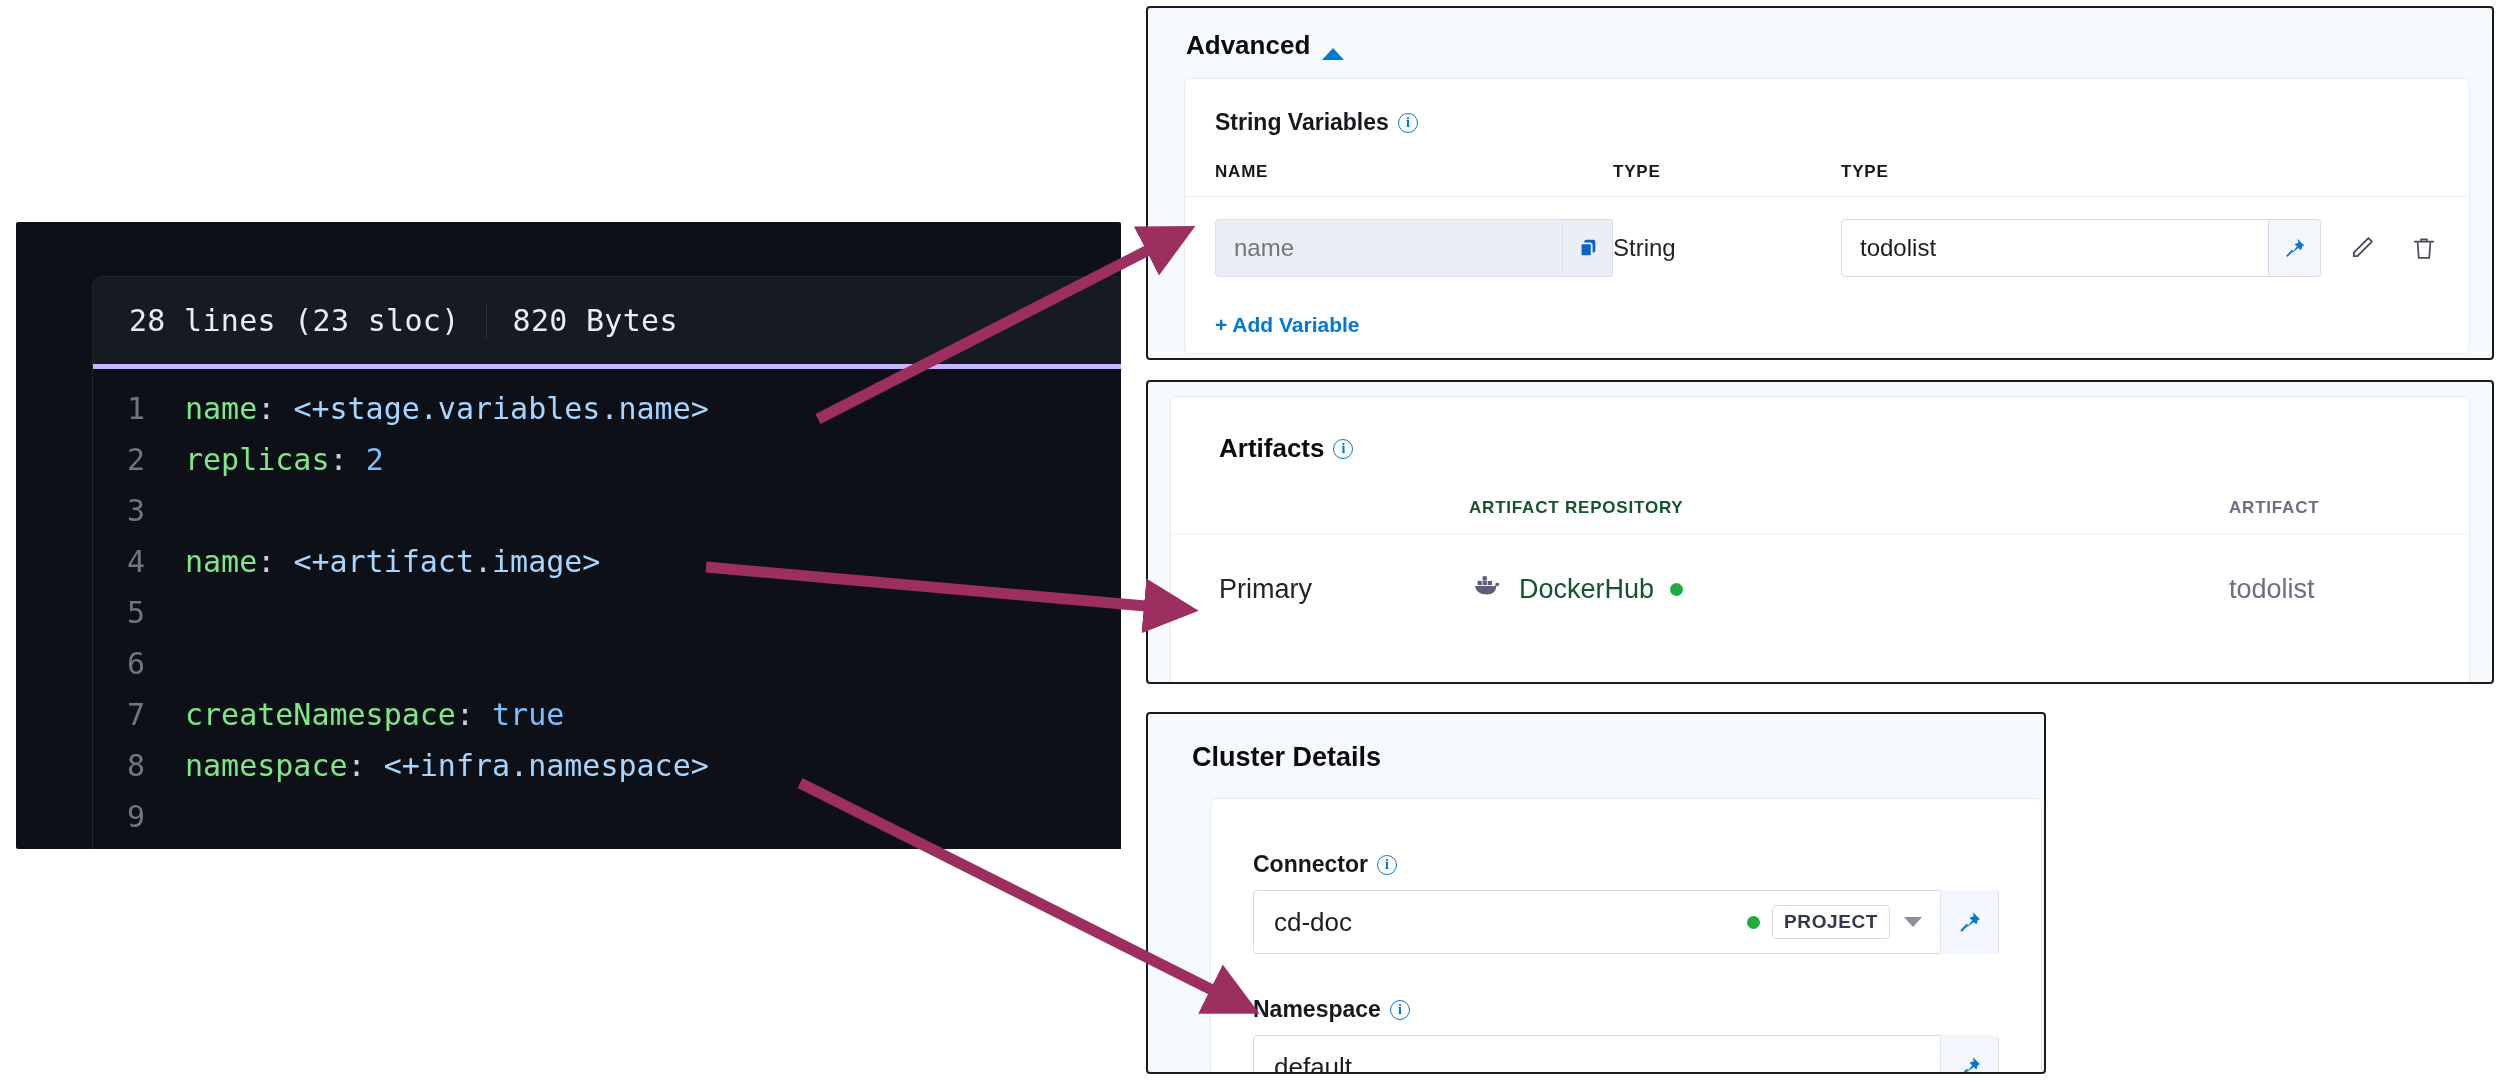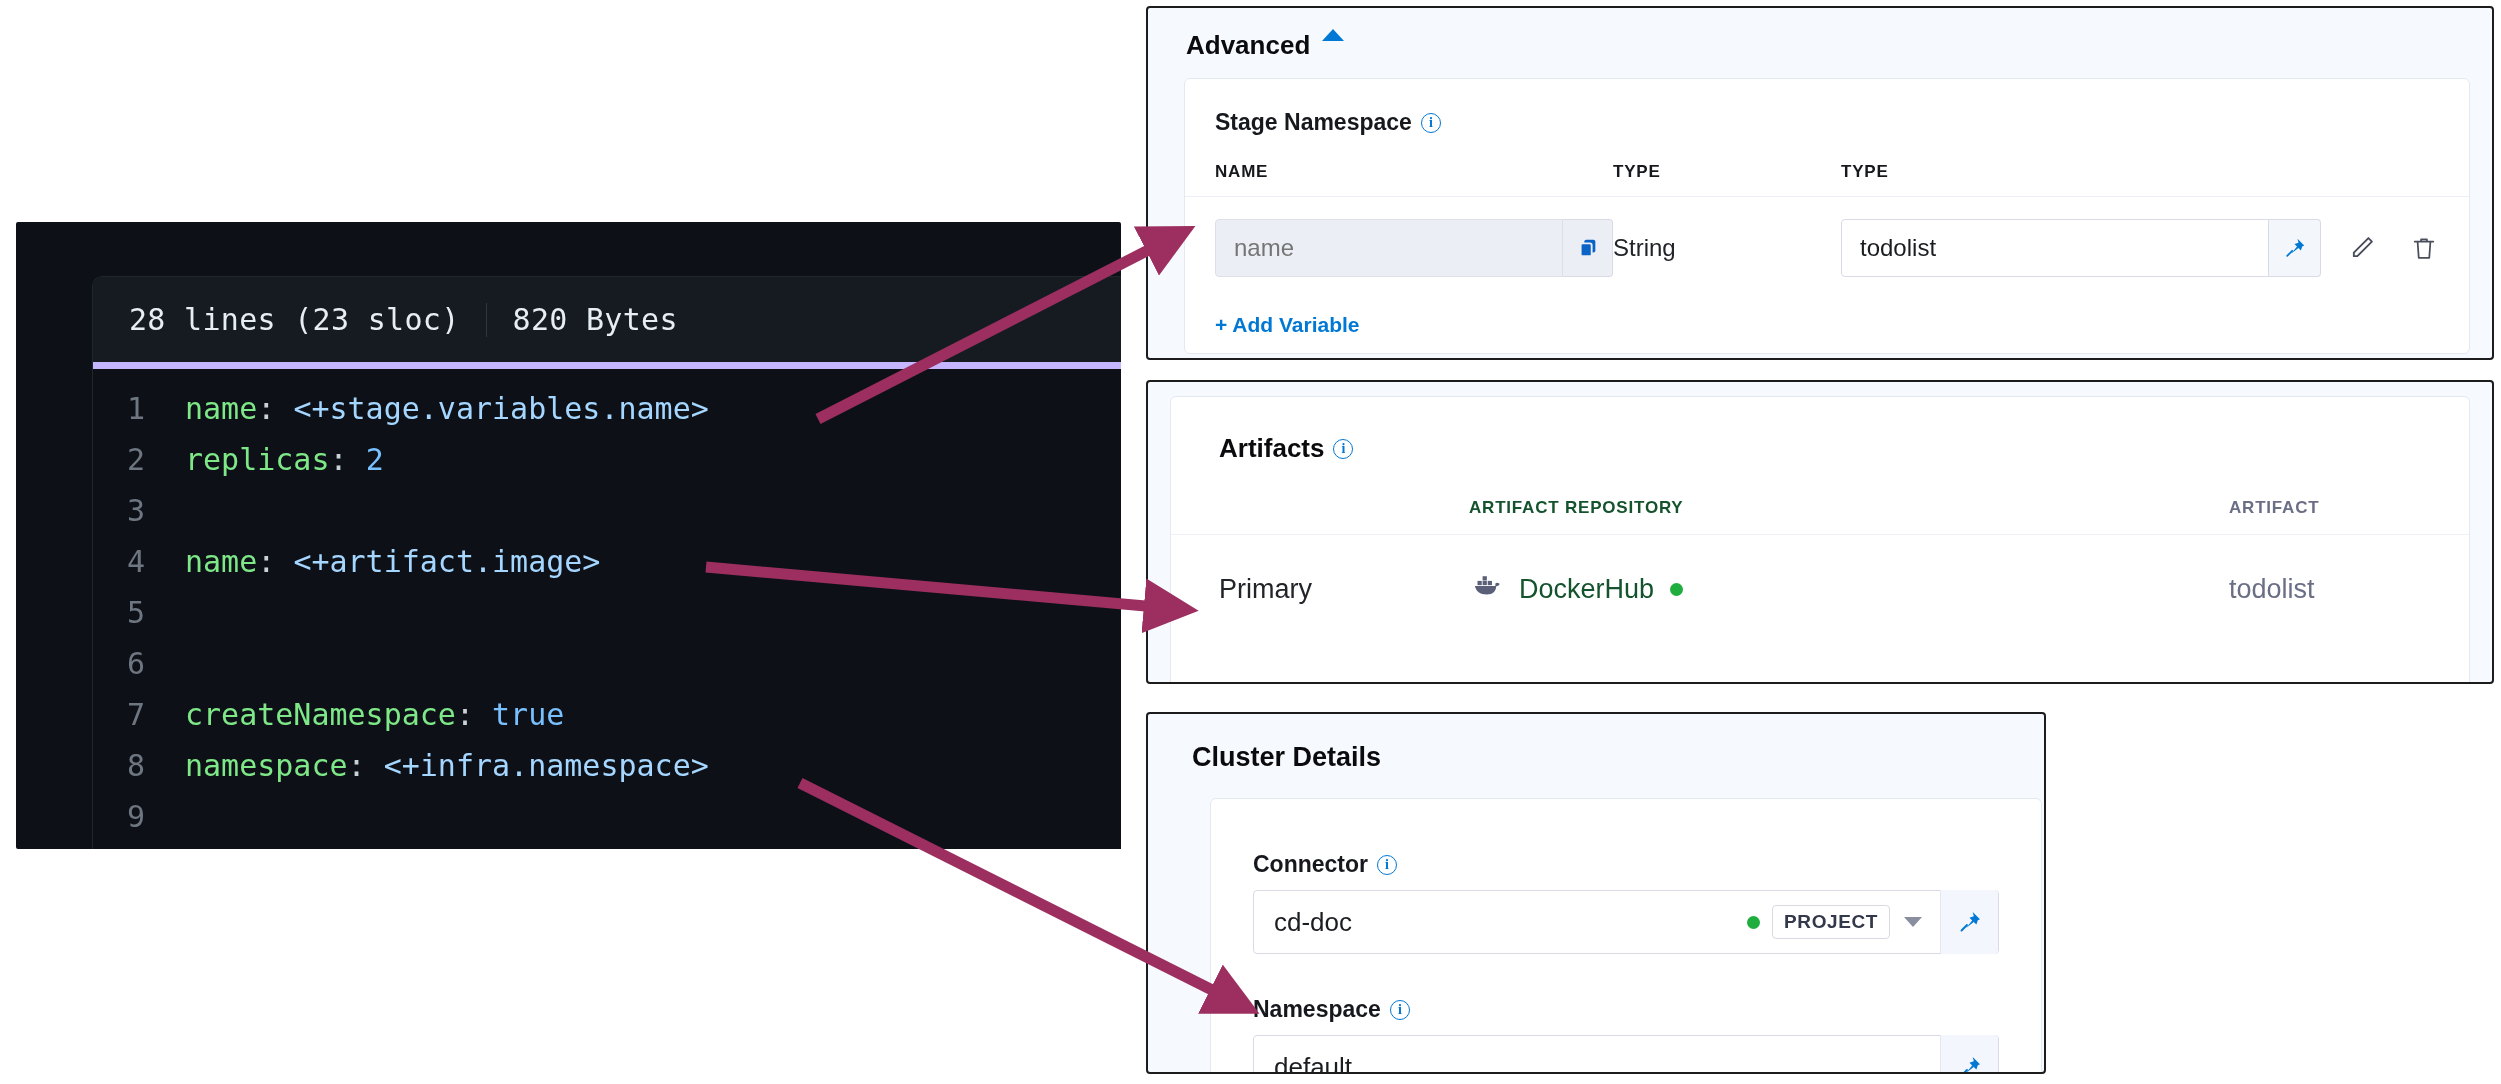--- a/index.html
+++ b/index.html
@@ -19,21 +19,21 @@
   .code-card{
     position:absolute; left:76px; top:54px; right:0px; bottom:0px;
     background:#0d1117;
     border:1px solid #21262d; border-right:none; border-bottom:none;
     border-top-left-radius:10px;
   }
   .code-header{
     height:92px; display:flex; align-items:center;
     padding-left:36px;
     background:#161b22;
-    border-bottom:7px solid #c4b5fd;
+    border-bottom:5px solid #c4b5fd;
     border-top-left-radius:9px;
     font-family:"DejaVu Sans Mono","Liberation Mono",monospace;
     font-size:30px; color:#e6edf3; letter-spacing:0.3px;
   }
   .code-header .sep{
     display:inline-block; width:1px; height:34px; background:#30363d;
     margin:0 26px;
   }
   .code-body{
     padding-top:14px;
@@ -64,21 +64,21 @@
   .panel-inner{
     background:#ffffff;
     border:1px solid #e4e9f0;
     border-radius:6px;
   }
 
   
   #panel-advanced{ left:1146px; top:6px; width:1348px; height:354px; }
   .adv-title{
     font-size:26px; font-weight:bold; color:#0b0b0d;
-    padding:22px 0 0 38px; display:flex; align-items:flex-start; gap:12px;
+    padding:22px 0 0 38px; display:flex; align-items:flex-end; gap:12px;
   }
   .chev-up{
     width:0;height:0;border-left:11px solid transparent;border-right:11px solid transparent;
     border-bottom:12px solid #0278d5; position:relative; top:-1px;
   }
   #panel-advanced .panel-inner{
     position:absolute; left:36px; top:70px; right:22px; bottom:4px;
   }
   .sv-label{
     font-size:23px; font-weight:bold; color:#16181d;
@@ -205,21 +205,21 @@
   </div>
 </div>
 
 <div class="panel" id="panel-advanced">
   <div class="adv-title">
     <span>Advanced</span>
     <span class="chev-up"></span>
   </div>
   <div class="panel-inner">
     <div class="sv-label">
-      <span>Stage Namespace</span>
+      <span>String Variables</span>
       <span class="info-i">i</span>
     </div>
     <div class="sv-head">
       <div class="col-name">NAME</div>
       <div class="col-type">TYPE</div>
       <div class="col-value">TYPE</div>
     </div>
     <div class="sv-row">
       <div class="col-name">
         <div class="input-wrap">

